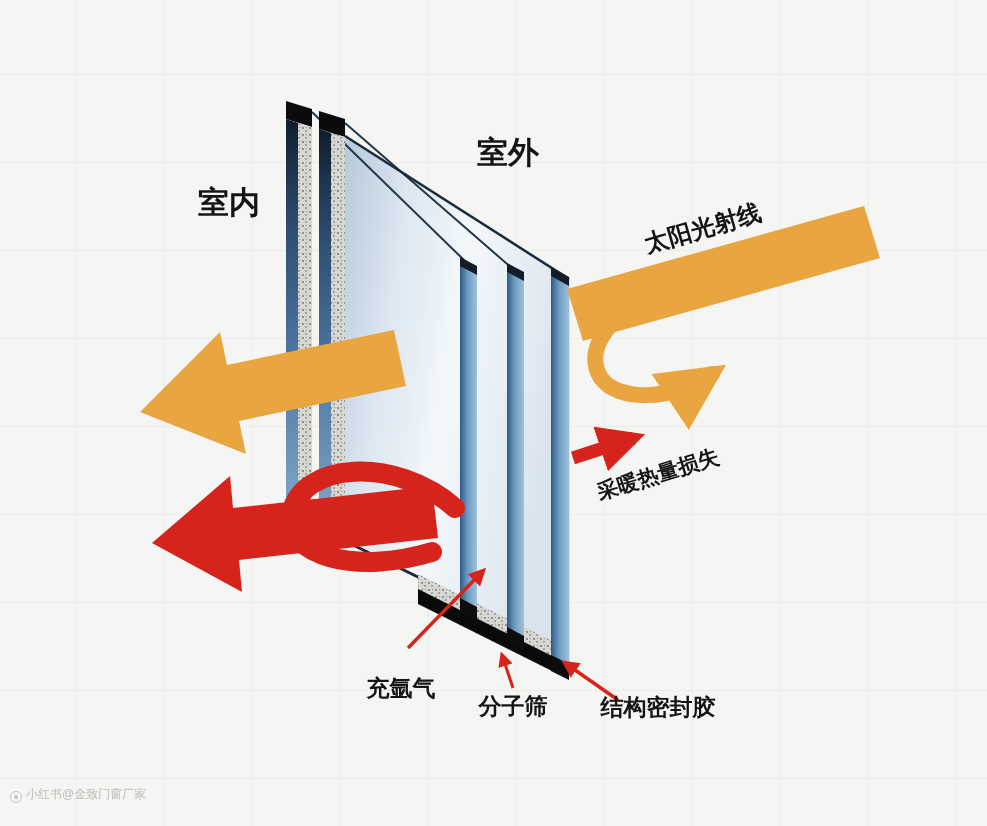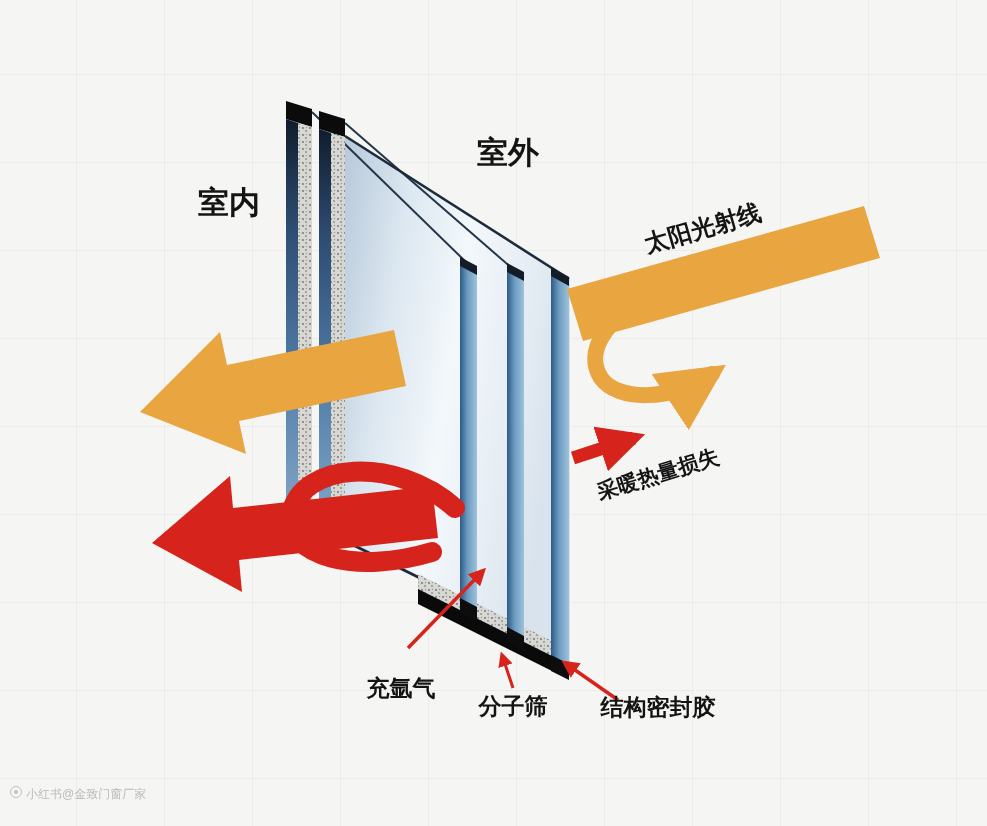--- a/index.html
+++ b/index.html
@@ -16,21 +16,21 @@
     background-position:-12px -14px;
   }
   .canvas svg{position:absolute;inset:0;display:block;}
   svg text{
     font-family:"Liberation Sans","DejaVu Sans",sans-serif;
     fill:#141414;
     font-weight:700;
   }
   .watermark{
     position:absolute;left:10px;top:786px;
-    display:flex;align-items:flex-start;gap:4px;
+    display:flex;align-items:flex-end;gap:4px;
     font-size:12px;color:#adadab;opacity:.8;
     font-weight:400;
   }
   .watermark .wm-icon{
     width:12px;height:12px;border-radius:50%;
     border:1.5px solid #b5b5b3;box-sizing:border-box;
     position:relative;flex:0 0 auto;
   }
   .watermark .wm-icon::after{
     content:"";position:absolute;left:2.5px;top:2.5px;width:4px;height:4px;

